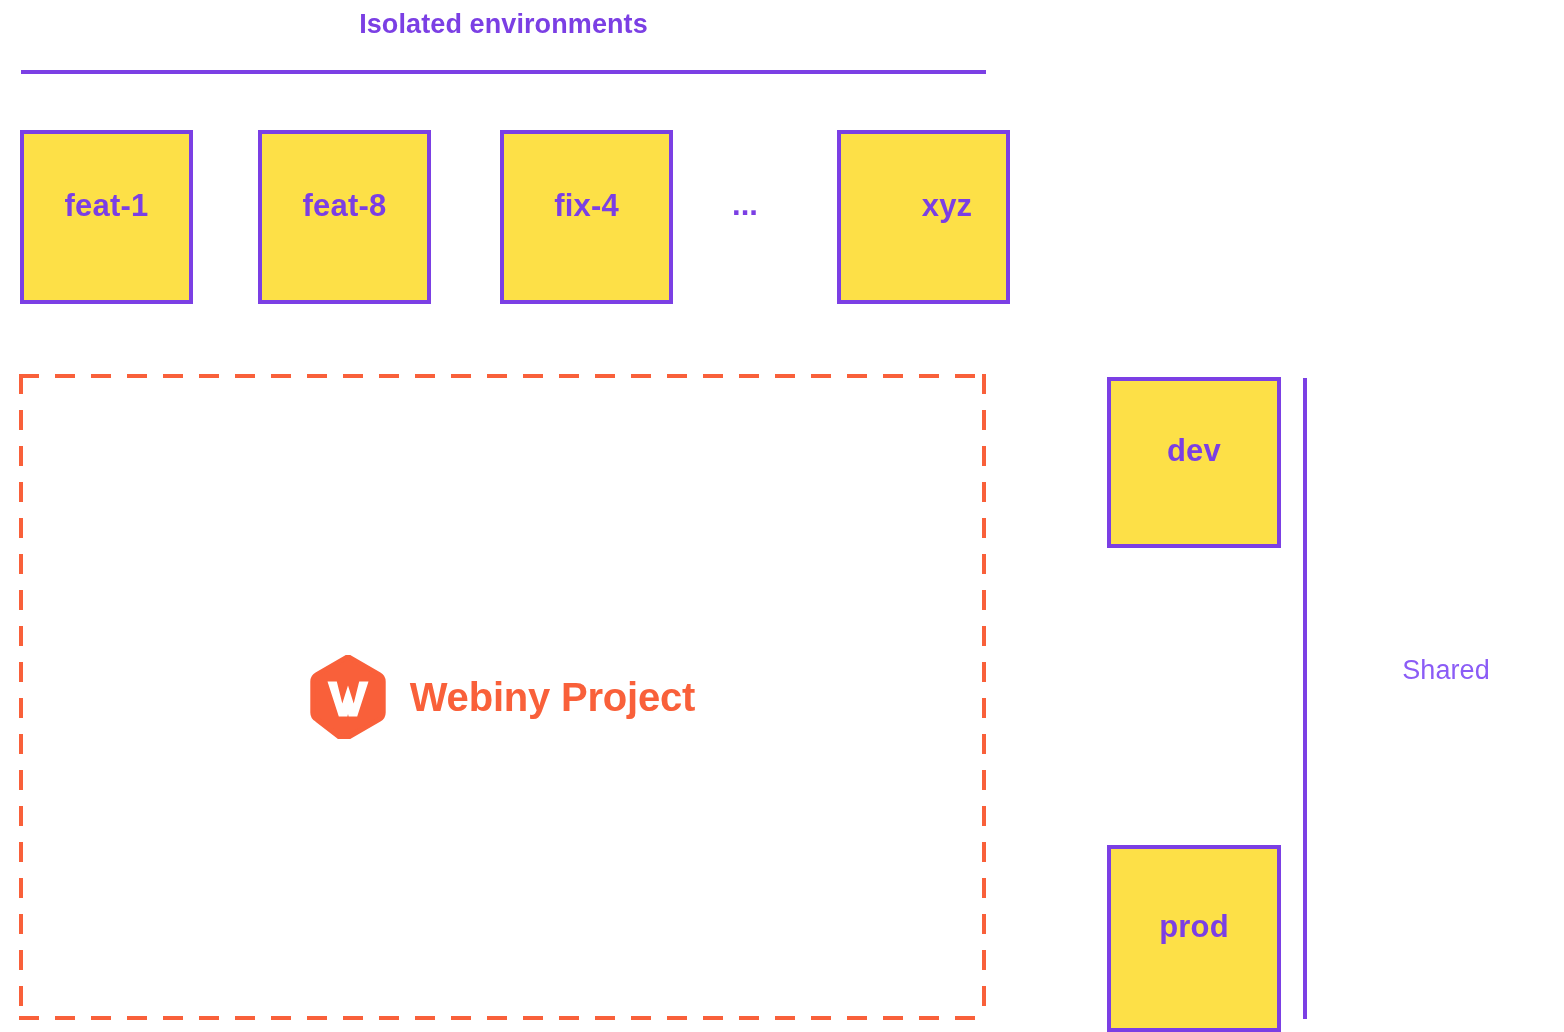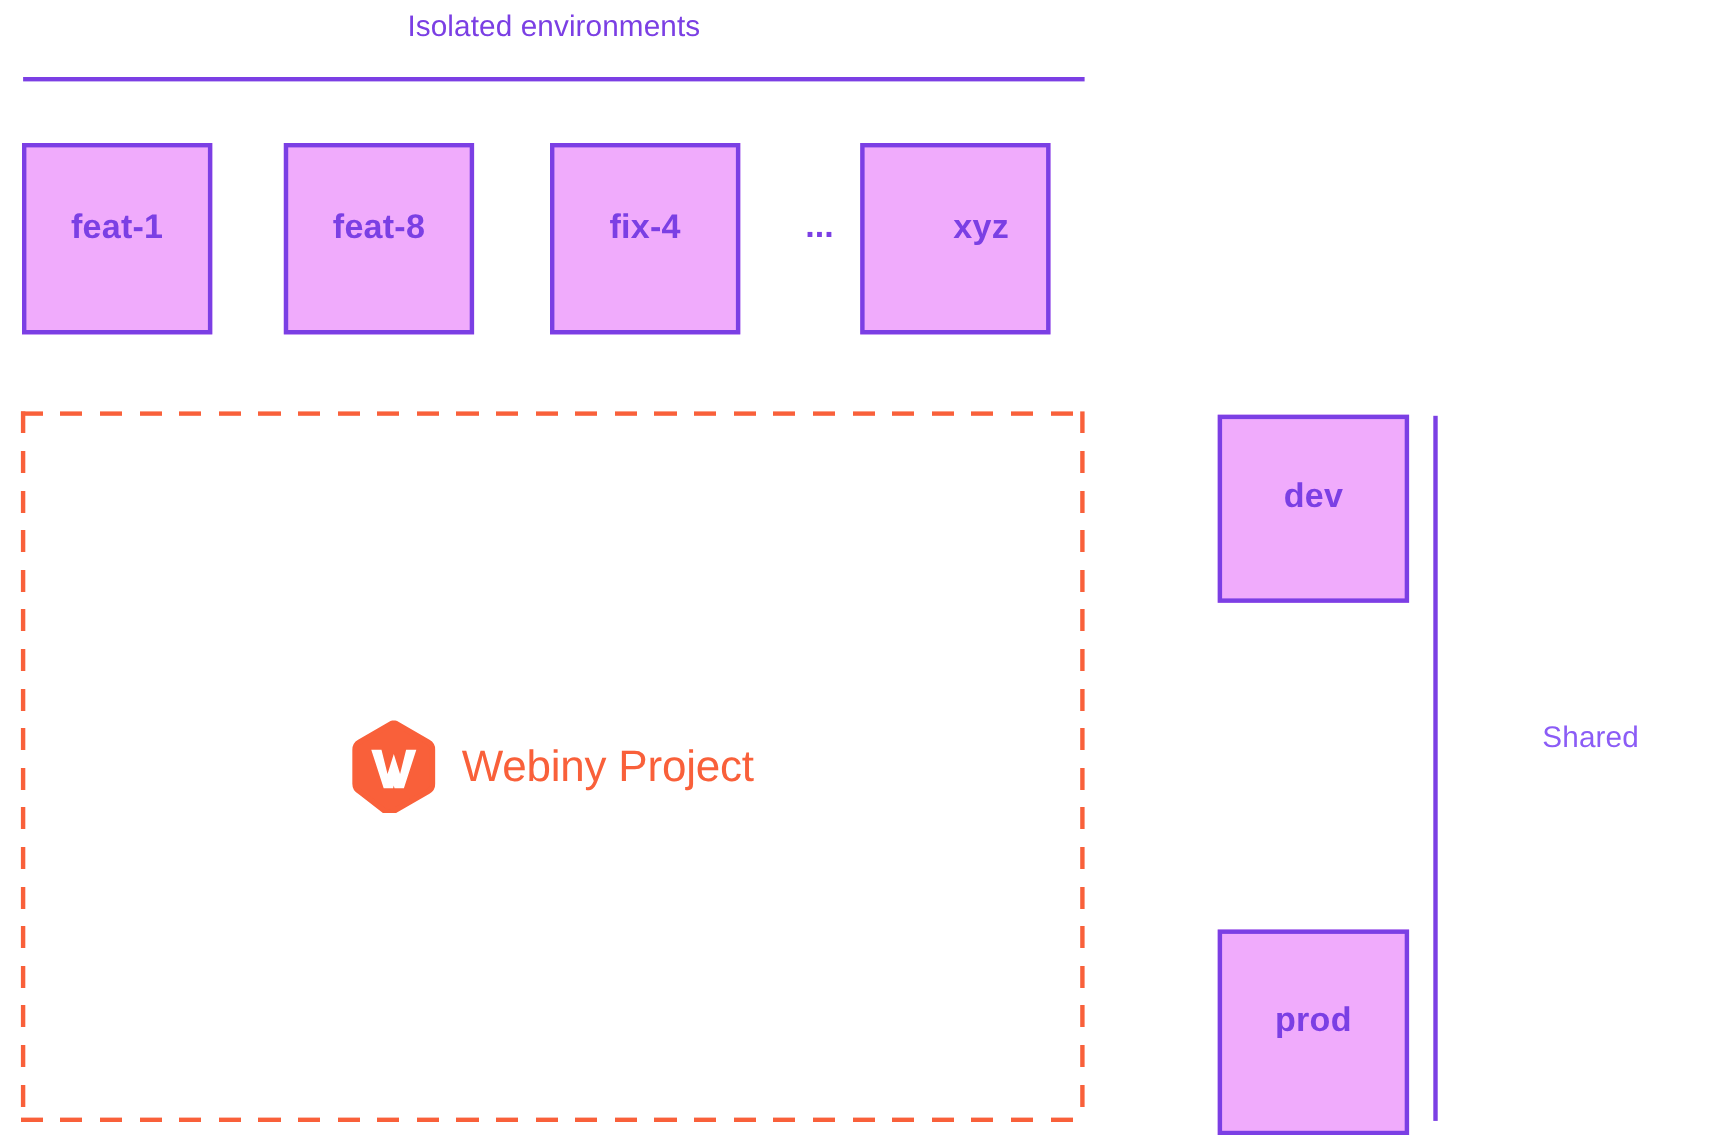--- a/index.html
+++ b/index.html
@@ -22,41 +22,41 @@
 
   
   .isolated-title {
     position: absolute;
     left: 21px;
     top: 8px;
     width: 965px;
     text-align: center;
     color: #7b3fe4;
     font-size: 27px;
-    font-weight: 400;
+    font-weight: 700;
     line-height: 32px;
     letter-spacing: 0.1px;
     white-space: nowrap;
   }
 
   .isolated-rule {
     position: absolute;
     left: 21px;
     top: 70px;
     width: 965px;
     height: 4px;
     background: #7b3fe4;
   }
 
   
   .env-box {
     position: absolute;
     box-sizing: border-box;
     border: 4px solid #7b3fe4;
-    background: #f0abfc;
+    background: #fde047;
     display: flex;
     align-items: center;
     justify-content: center;
   }
 
   .env-box .env-label {
     color: #7b3fe4;
     font-size: 31px;
     font-weight: 700;
     line-height: 1;
@@ -67,21 +67,21 @@
   .iso-box {
     top: 130px;
     width: 173px;
     height: 174px;
   }
   .iso-box .env-label { position: relative; top: -12px; }
 
   .iso-box-1 { left: 20px; }
   .iso-box-2 { left: 258px; }
   .iso-box-3 { left: 500px; }
-  .iso-box-4 { left: 782px; padding-left: 47px; }
+  .iso-box-4 { left: 837px; padding-left: 47px; }
 
   .ellipsis {
     position: absolute;
     left: 722px;
     top: 189px;
     width: 46px;
     text-align: center;
     color: #7b3fe4;
     font-size: 31px;
     font-weight: 700;
@@ -118,21 +118,21 @@
   .project-logo {
     width: 76px;
     height: 84px;
     flex: 0 0 auto;
     display: block;
   }
 
   .project-name {
     color: #f9603a;
     font-size: 40px;
-    font-weight: 400;
+    font-weight: 700;
     line-height: 1;
     letter-spacing: -0.2px;
     white-space: nowrap;
   }
 
   
   .shared-box {
     left: 1071px;
     width: 174px;
     margin-left: 36px;

